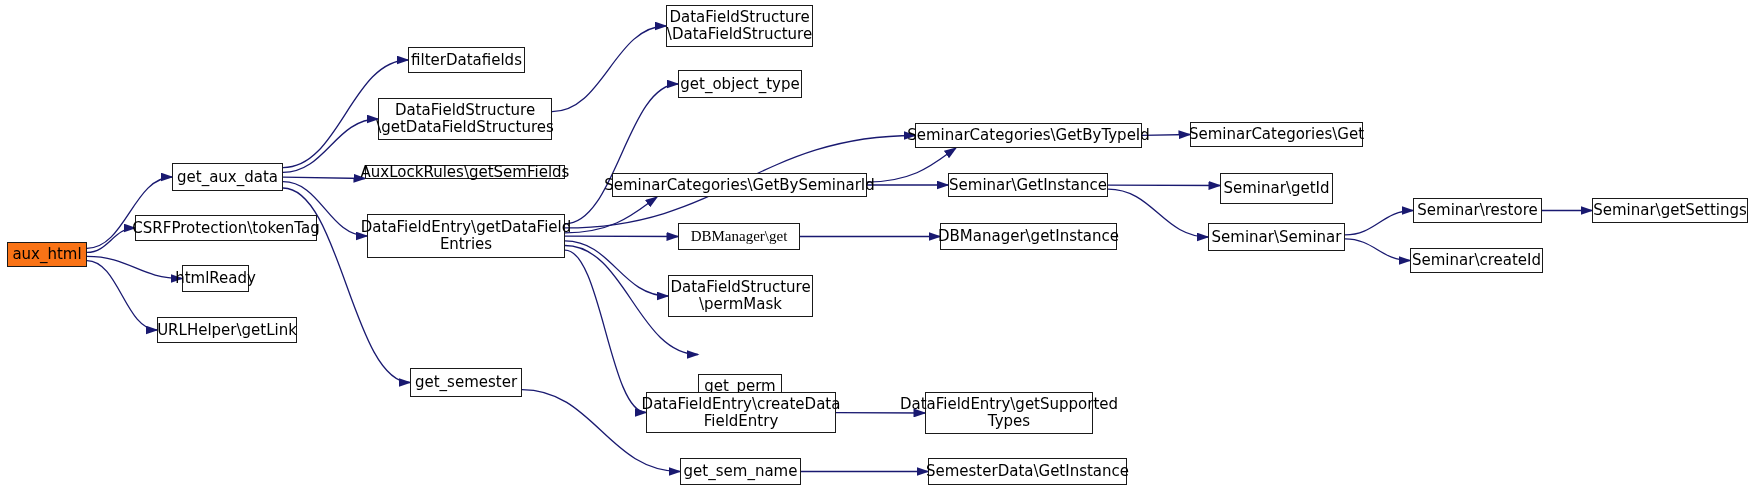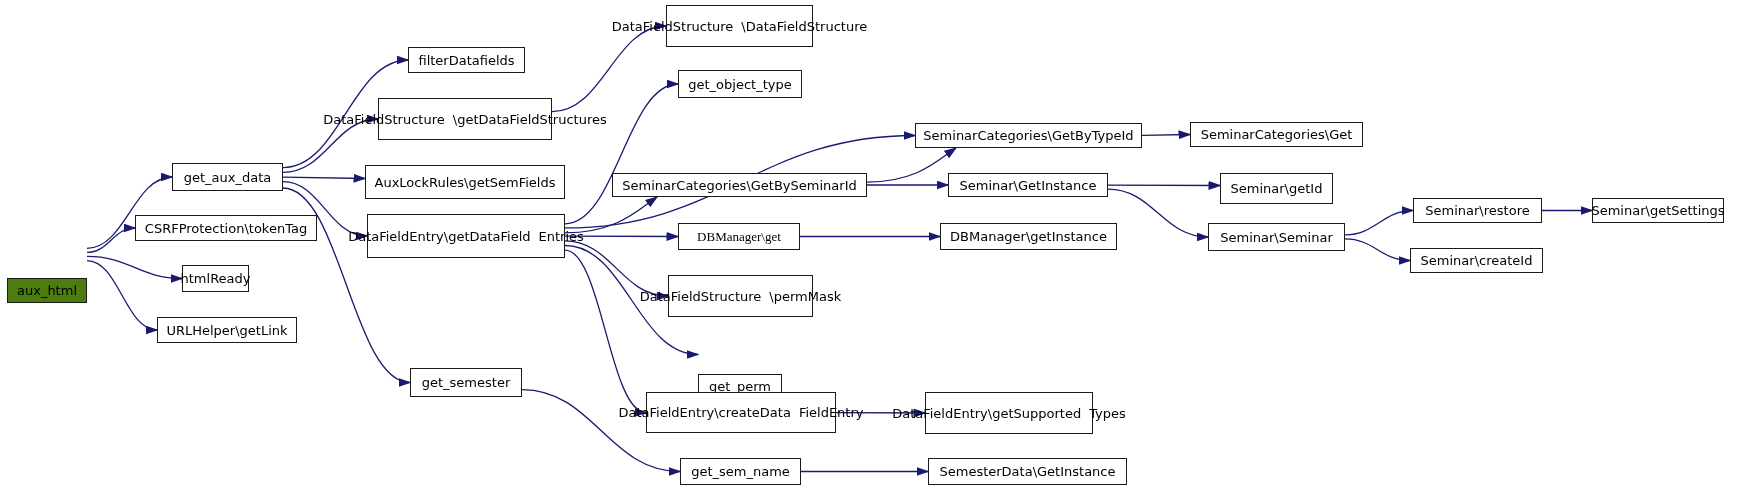--- a/index.html
+++ b/index.html
@@ -20,24 +20,24 @@
     left: 0; top: 0;
     width: 1752px;
     height: 491px;
   }
   .node {
     position: absolute;
     box-sizing: border-box;
     background: #ffffff;
     border: 1px solid #1a1a1a;
     color: #000000;
-    font-size: 13px;
+    font-size: 15px;
     line-height: 17px;
     display: flex;
-    flex-direction: row;
+    flex-direction: column;
     align-items: center;
     justify-content: center;
     text-align: right;
     white-space: nowrap;
     cursor: pointer;
     z-index: 2;
   }
   .node.highlighted {
     background: #bebebe;
   }
@@ -84,21 +84,21 @@
         <path class="edge" d="M1108,189.16 C1153,189.16 1163,237 1208,237" stroke="#191970" marker-end="url(#arrowhead)"></path>
         <path class="edge" d="M1345,234.88 C1375.6,234.88 1382.4,210.5 1413,210.5" stroke="#191970" marker-end="url(#arrowhead)"></path>
         <path class="edge" d="M1345,238.88 C1374.25,238.88 1380.75,260.5 1410,260.5" stroke="#191970" marker-end="url(#arrowhead)"></path>
         <path class="edge" d="M1542,210.5 L1592,210.5" stroke="#191970" marker-end="url(#arrowhead)"></path>
         <path class="edge" d="M800,236.5 L940,236.5" stroke="#191970" marker-end="url(#arrowhead)"></path>
         <path class="edge" d="M836,412.54 L925,413" stroke="#191970" marker-end="url(#arrowhead)"></path>
         <path class="edge" d="M801,471.5 L928,471.5" stroke="#191970" marker-end="url(#arrowhead)"></path>
       </g>
   </svg>
 
-<div class="node highlighted" style="left: 7px; top: 242px; width: 80px; height: 25px; background: #4d7c0f; border-color: rgb(26, 26, 26); color: rgb(0, 0, 0); margin-top: 36px;">
+<div class="node highlighted" style="left: 7px; top: 242px; width: 80px; height: 25px; background: #f97316; border-color: rgb(26, 26, 26); color: rgb(0, 0, 0);">
       <span>aux_html</span>
     </div>
     <div class="node" style="left: 172px; top: 163px; width: 111px; height: 28px; background: rgb(255, 255, 255); border-color: rgb(26, 26, 26); color: rgb(0, 0, 0);">
       <span>get_aux_data</span>
     </div>
     <div class="node" style="left: 135px; top: 215px; width: 182px; height: 26px; background: rgb(255, 255, 255); border-color: rgb(26, 26, 26); color: rgb(0, 0, 0);">
       <span>CSRFProtection\tokenTag</span>
     </div>
     <div class="node" style="left: 182px; top: 265px; width: 67px; height: 27px; background: rgb(255, 255, 255); border-color: rgb(26, 26, 26); color: rgb(0, 0, 0);">
       <span>htmlReady</span>
@@ -106,21 +106,21 @@
     <div class="node" style="left: 157px; top: 317px; width: 140px; height: 26px; background: rgb(255, 255, 255); border-color: rgb(26, 26, 26); color: rgb(0, 0, 0);">
       <span>URLHelper\getLink</span>
     </div>
     <div class="node" style="left: 408px; top: 47px; width: 117px; height: 26px; background: rgb(255, 255, 255); border-color: rgb(26, 26, 26); color: rgb(0, 0, 0);">
       <span>filterDatafields</span>
     </div>
     <div class="node" style="left: 378px; top: 98px; width: 174px; height: 42px; background: rgb(255, 255, 255); border-color: rgb(26, 26, 26); color: rgb(0, 0, 0);">
       <span>DataFieldStructure</span>
       <span>\getDataFieldStructures</span>
     </div>
-    <div class="node" style="left: 365px; top: 165px; width: 200px; height: 34px; background: rgb(255, 255, 255); border-color: rgb(26, 26, 26); color: rgb(0, 0, 0);">
+    <div class="node" style="left: 365px; top: 165px; width: 200px; height: 14px; background: rgb(255, 255, 255); border-color: rgb(26, 26, 26); color: rgb(0, 0, 0);">
       <span>AuxLockRules\getSemFields</span>
     </div>
     <div class="node" style="left: 367px; top: 214px; width: 198px; height: 44px; background: rgb(255, 255, 255); border-color: rgb(26, 26, 26); color: rgb(0, 0, 0);">
       <span>DataFieldEntry\getDataField</span>
       <span>Entries</span>
     </div>
     <div class="node" style="left: 410px; top: 368px; width: 112px; height: 29px; background: rgb(255, 255, 255); border-color: rgb(26, 26, 26); color: rgb(0, 0, 0);">
       <span>get_semester</span>
     </div>
     <div class="node" style="left: 666px; top: 5px; width: 147px; height: 42px; background: rgb(255, 255, 255); border-color: rgb(26, 26, 26); color: rgb(0, 0, 0);">
@@ -174,16 +174,16 @@
     </div>
     <div class="node" style="left: 1208px; top: 223px; width: 137px; height: 28px; background: rgb(255, 255, 255); border-color: rgb(26, 26, 26); color: rgb(0, 0, 0);">
       <span>Seminar\Seminar</span>
     </div>
     <div class="node" style="left: 1413px; top: 198px; width: 129px; height: 25px; background: rgb(255, 255, 255); border-color: rgb(26, 26, 26); color: rgb(0, 0, 0);">
       <span>Seminar\restore</span>
     </div>
     <div class="node" style="left: 1410px; top: 248px; width: 133px; height: 25px; background: rgb(255, 255, 255); border-color: rgb(26, 26, 26); color: rgb(0, 0, 0);">
       <span>Seminar\createId</span>
     </div>
-    <div class="node" style="left: 1592px; top: 198px; width: 132px; height: 25px; background: rgb(255, 255, 255); border-color: rgb(26, 26, 26); color: rgb(0, 0, 0);">
+    <div class="node" style="left: 1592px; top: 198px; width: 156px; height: 25px; background: rgb(255, 255, 255); border-color: rgb(26, 26, 26); color: rgb(0, 0, 0);">
       <span>Seminar\getSettings</span>
     </div>
   </div>
 
 </body></html>

